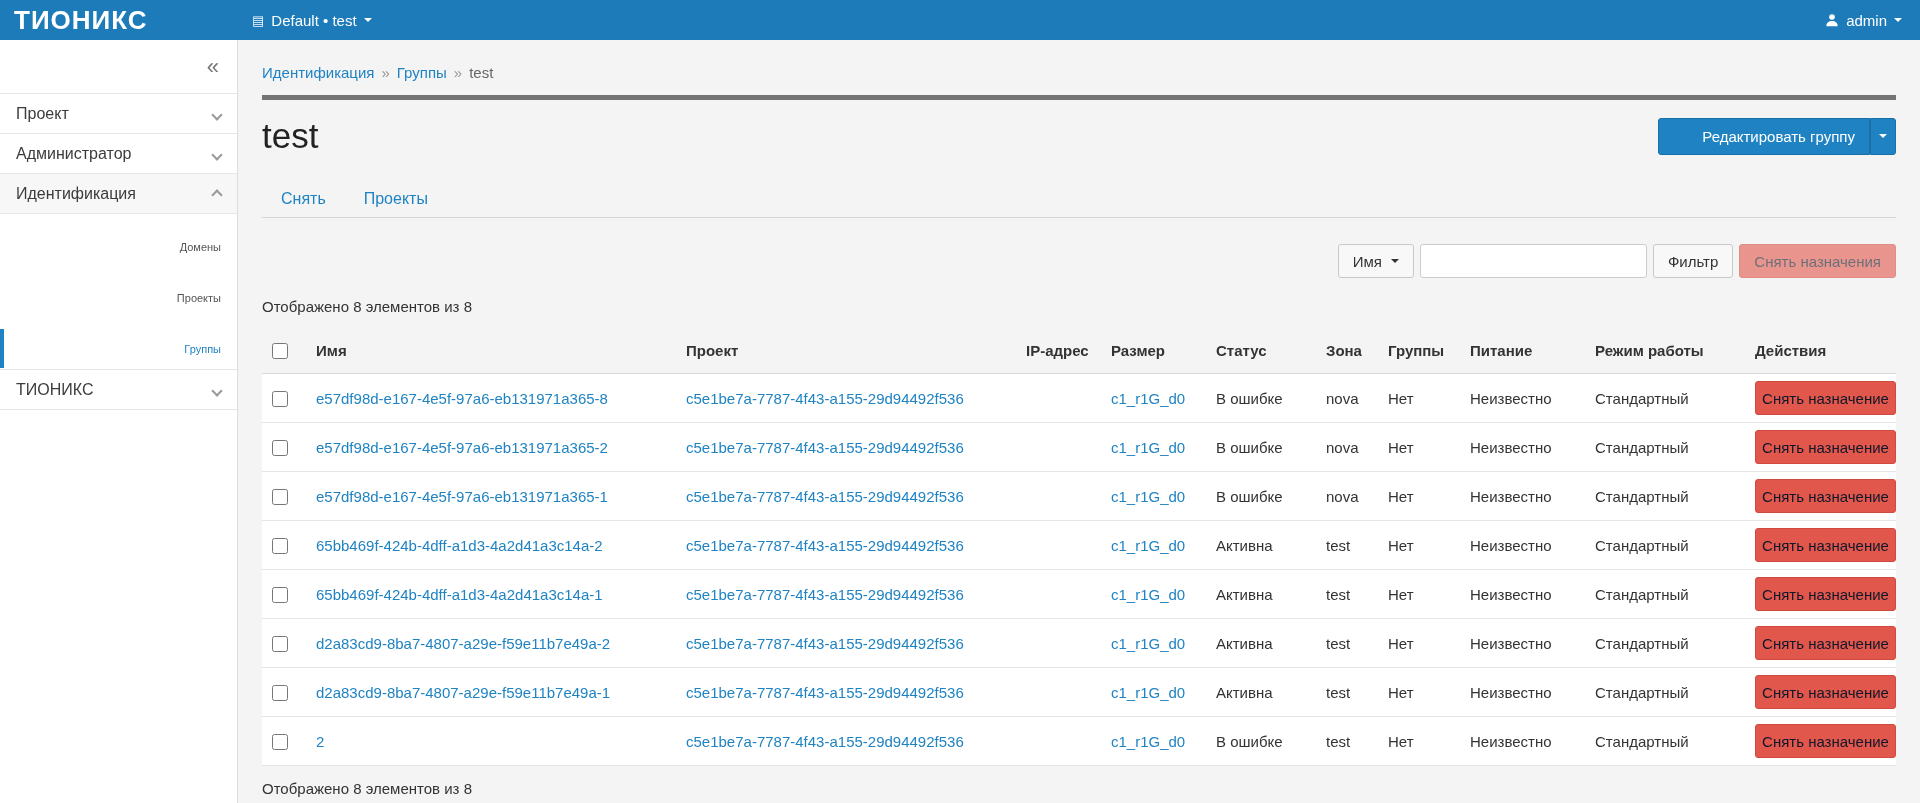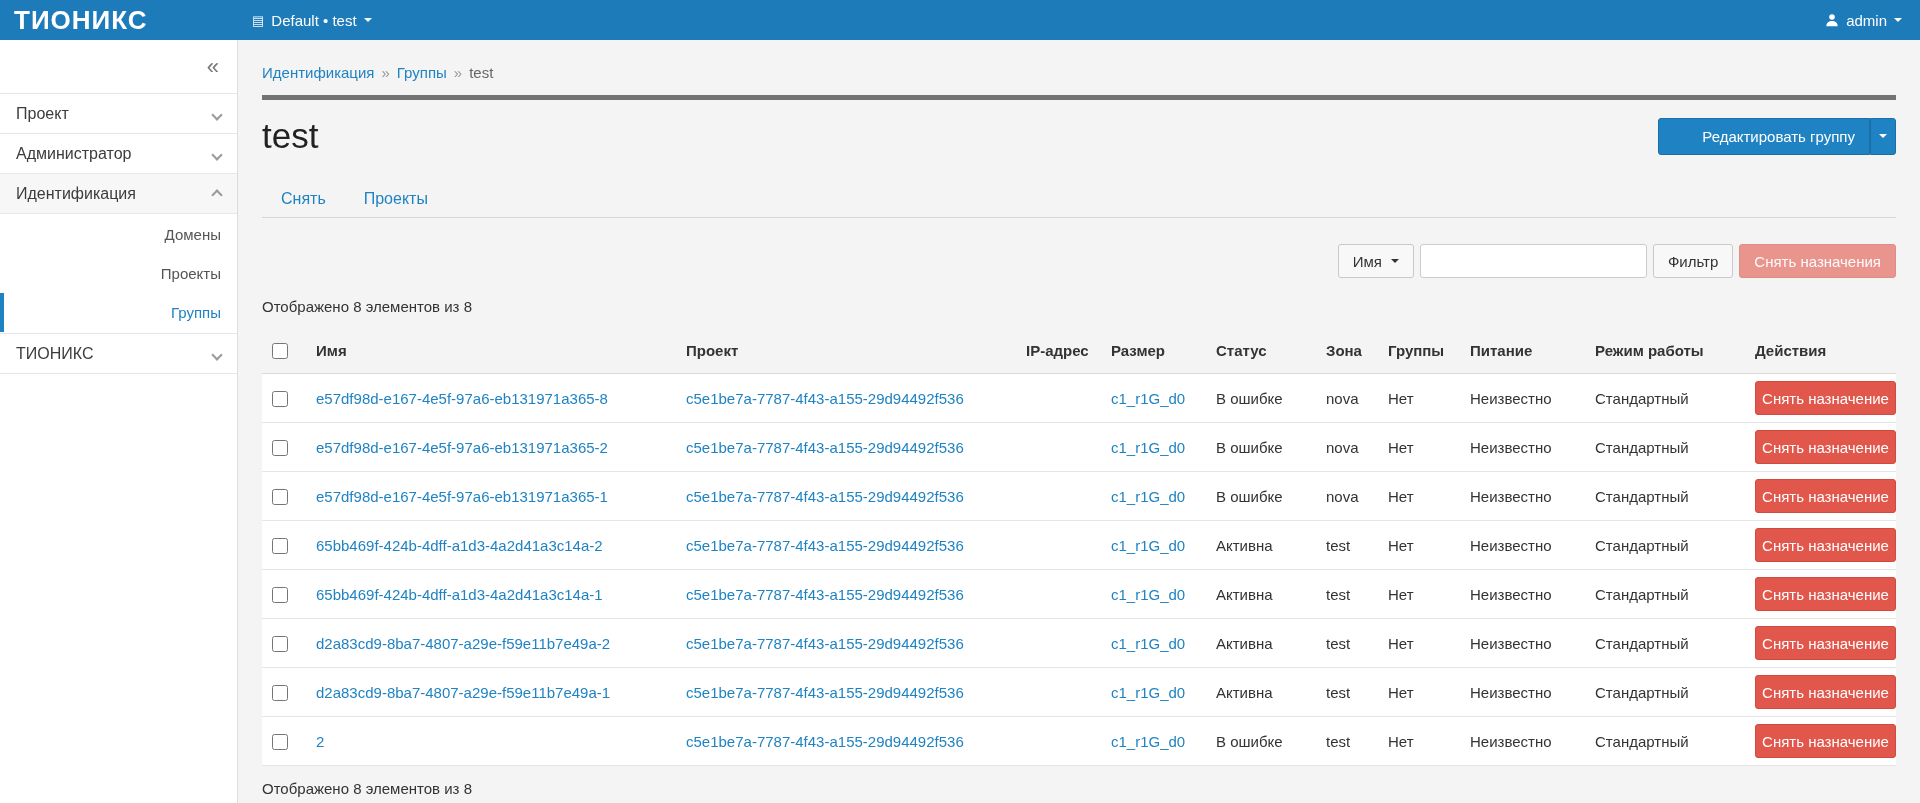--- a/index.html
+++ b/index.html
@@ -37,21 +37,21 @@
   .side-section {
     height: 40px; display: flex; align-items: center; justify-content: space-between;
     padding: 0 16px; border-bottom: 1px solid #e7e7e7; font-size: 16px; color: #3c3c3c; cursor: pointer;
   }
   .side-section.expanded { background: #f7f7f7; }
   .chev { display: inline-block; width: 8px; height: 8px; border-right: 2px solid #9a9a9a; border-bottom: 2px solid #9a9a9a; transform: rotate(45deg); margin-top: -3px; }
   .chev.up { transform: rotate(225deg); margin-top: 4px; }
   .side-sub { border-bottom: 1px solid #e7e7e7; padding: 1px 0; }
   .side-sub-item {
     display: flex; align-items: center; justify-content: flex-end;
-    height: 39px; padding-right: 16px; font-size: 15px; color: #555; cursor: pointer;
+    height: 39px; padding-right: 16px; font-size: 11px; color: #555; cursor: pointer; margin-top: 12px;
   }
   .side-sub-item.active { color: var(--accent, #1f83c3); box-shadow: inset 4px 0 0 var(--accent, #1f83c3); }
 
   
   .main { margin-left: 238px; padding: 40px 24px 0; width: 1682px; }
   .breadcrumb { padding: 24px 0 14px; border-bottom: 5px solid #737373; font-size: 15px; }
   .crumb { color: var(--accent, #1f83c3); }
   .crumb.current { color: #666; }
   .crumb-sep { margin: 0 7px; color: #999; }
 
@@ -71,21 +71,21 @@
   .tab-bar { margin-top: 24px; border-bottom: 1px solid #d5d5d5; display: flex; }
   .tab { padding: 10px 19px; font-size: 16px; color: var(--accent, #1f83c3); margin-bottom: -1px; cursor: pointer; }
   .tab.active { background: #fff; border: 1px solid #d5d5d5; border-bottom: 1px solid #fff; color: #333; cursor: default; }
 
   .toolbar { margin-top: 26px; display: flex; justify-content: flex-end; align-items: center; gap: 6px; }
   .btn-default { background: #f8f8f8; border-color: #c9c9c9; color: #333; gap: 9px; }
   .filter-input {
     width: 227px; height: 34px; border: 1px solid #ccc; border-radius: 3px;
     padding: 0 10px; font-family: inherit; font-size: 15px; background: #fff; color: #333;
   }
-  .btn-danger { background: var(--danger, #e2574c); border-color: #d04a40; color: #ffffff; }
+  .btn-danger { background: var(--danger, #e2574c); border-color: #d04a40; color: #0f172a; }
   .btn-danger.disabled { opacity: .6; cursor: default; }
 
   .summary { margin-top: 20px; font-size: 15px; color: #333; }
   .summary.footer { margin-top: 0; padding: 14px 0; }
 
   .data-table { width: 100%; margin-top: 12px; border-collapse: collapse; table-layout: fixed; }
   .data-table th {
     text-align: left; font-size: 15px; font-weight: bold; color: #333;
     padding: 14px 10px; border-bottom: 1px solid #d8d8d8; white-space: nowrap;
   }

